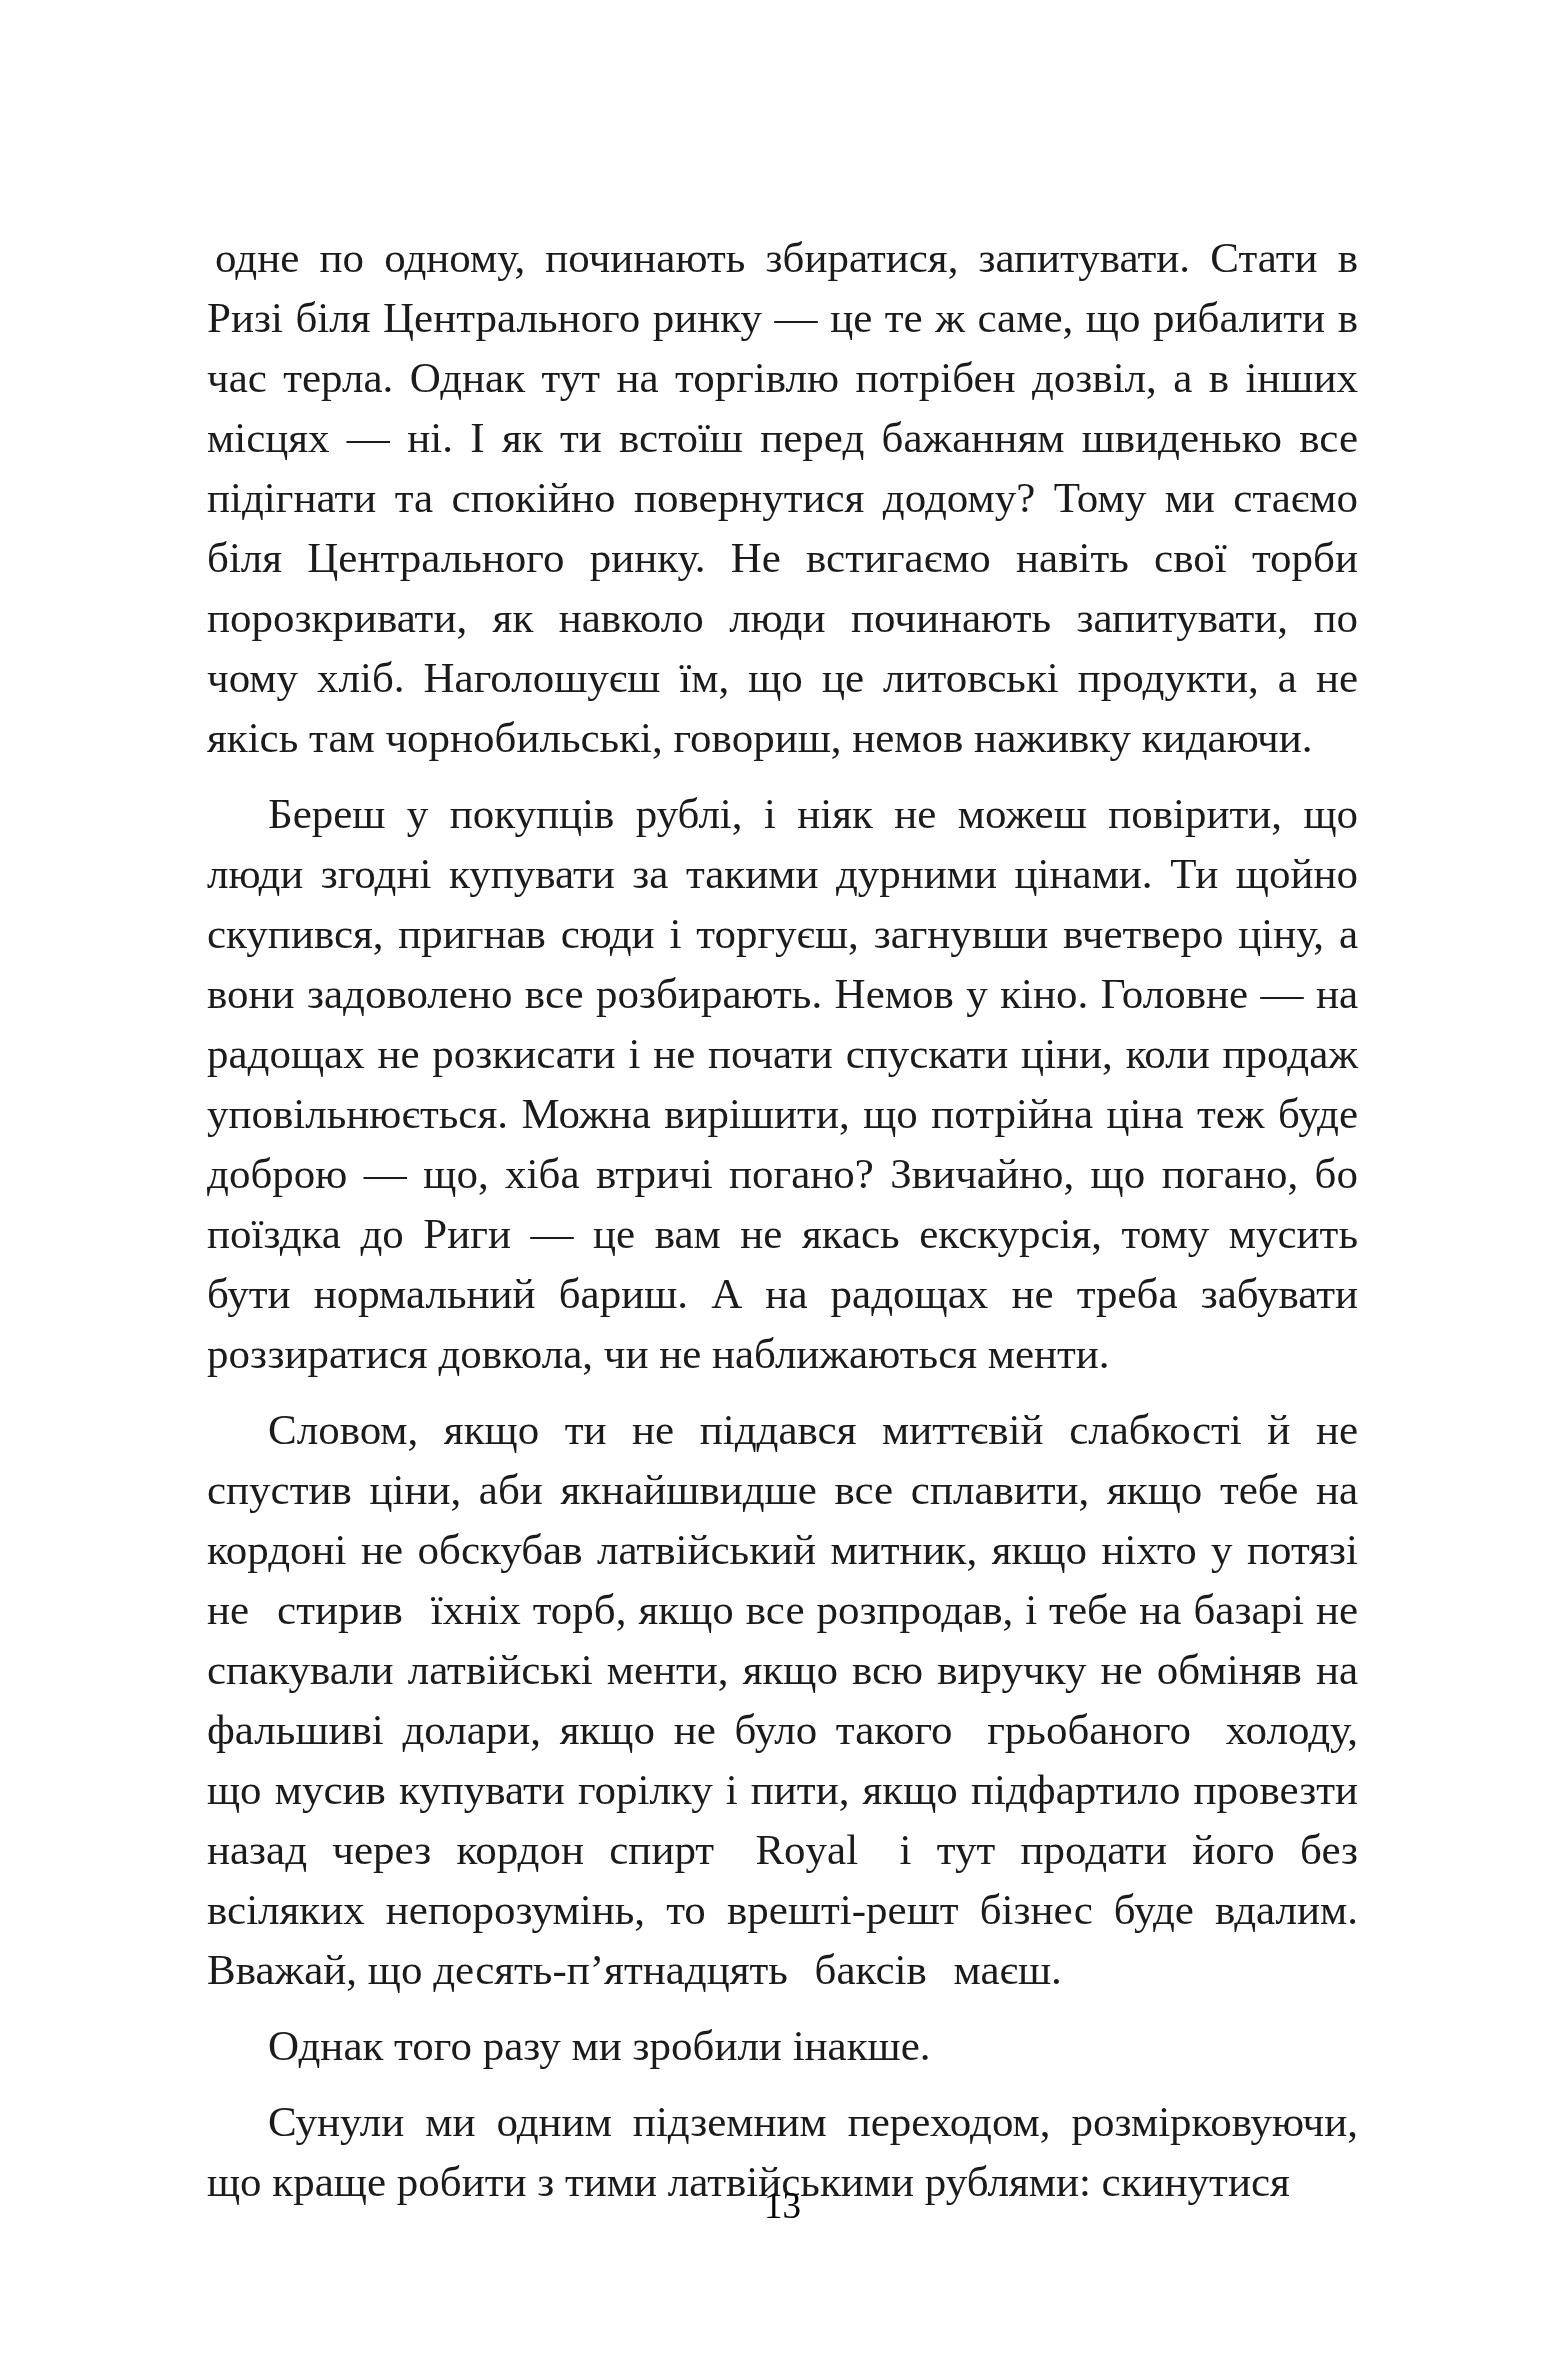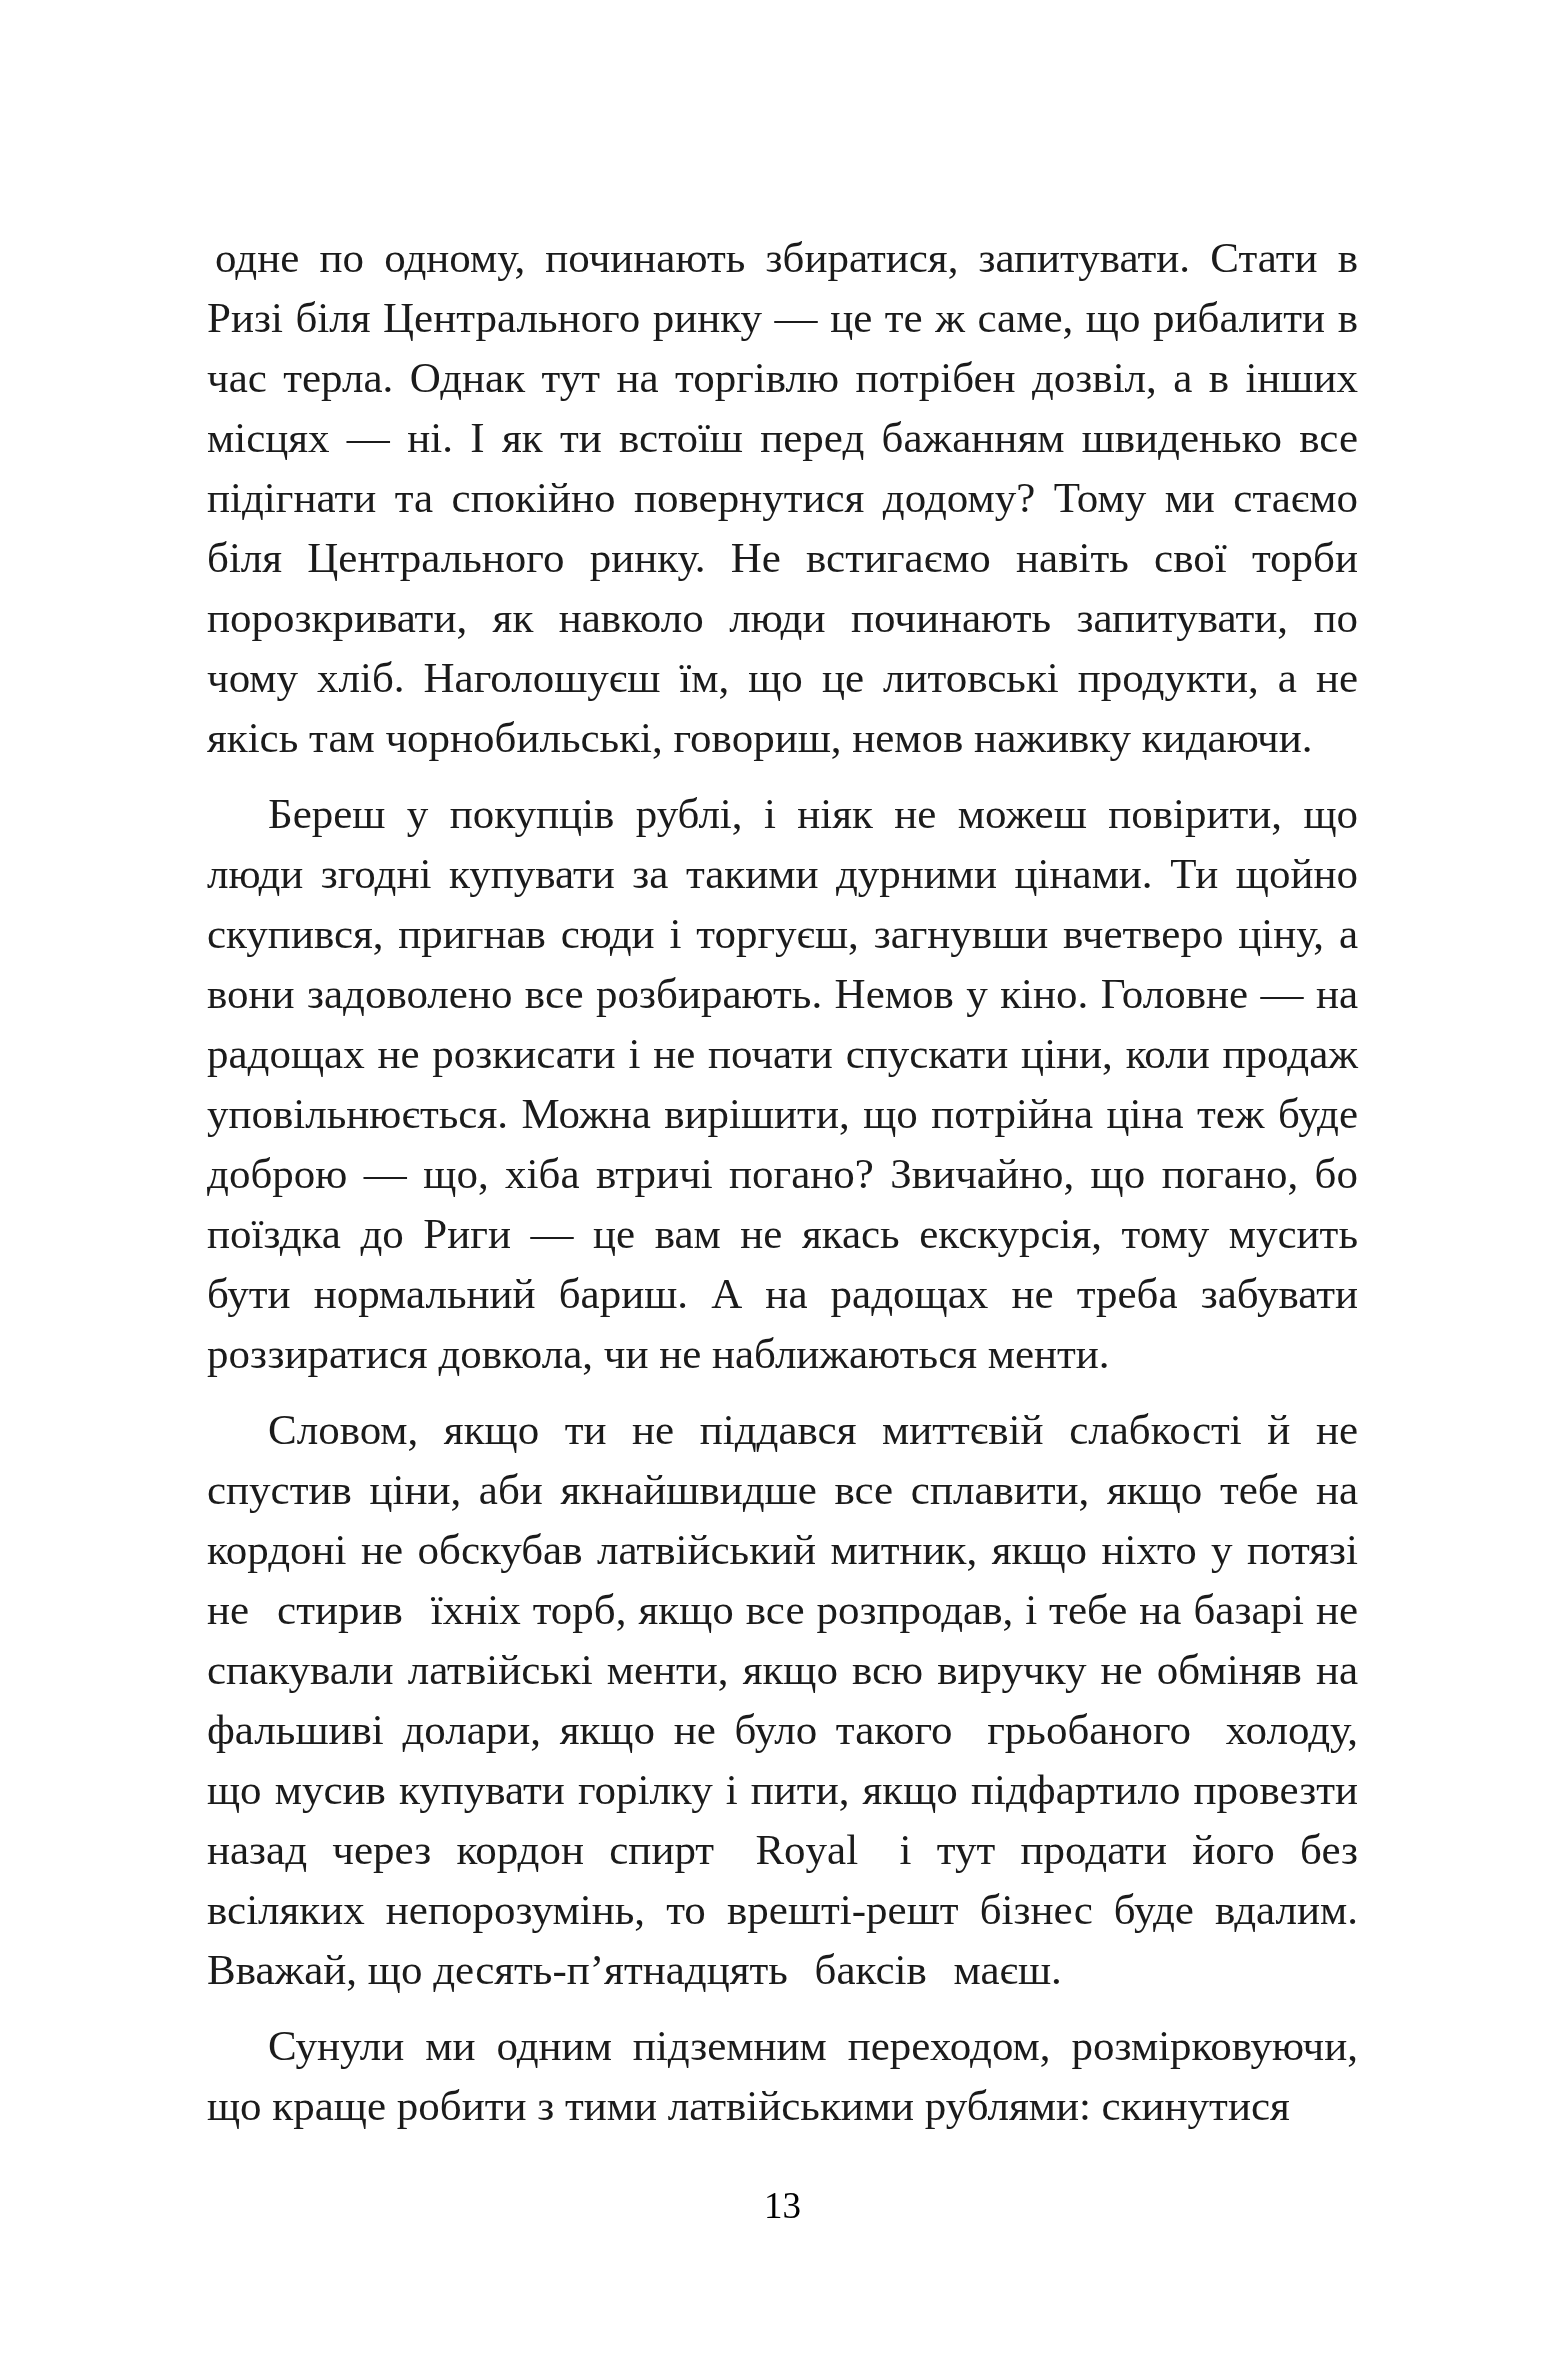--- a/index.html
+++ b/index.html
@@ -40,17 +40,18 @@
   }
 </style>
 </head>
 <body>
 
 <div class="page">
   <div class="text-block">
       <p class="para"><span class="">одне по одному, починають збиратися, запитувати. Стати в Ризі біля Центрального ринку — це те ж саме, що рибалити в час терла. Однак тут на торгівлю потрібен дозвіл, а в інших місцях — ні. І як ти встоїш перед бажанням швиденько все підігнати та спокійно повернутися додому? Тому ми стаємо біля Центрального ринку. Не встигаємо навіть свої торби порозкривати, як навколо люди починають запитувати, по чому хліб. Наголошуєш їм, що це литовські продукти, а не якісь там чорнобильські, говориш, немов наживку кидаючи.</span></p>
       <p class="para indent"><span class="">Береш у покупців рублі, і ніяк не можеш повірити, що люди згодні купувати за такими дурними цінами. Ти щойно скупився, пригнав сюди і торгуєш, загнувши вчетверо ціну, а вони задоволено все розбирають. Немов у кіно. Головне — на радощах не розкисати і не почати спускати ціни, коли продаж уповільнюється. Можна вирішити, що потрійна ціна теж буде доброю — що, хіба втричі погано? Звичайно, що погано, бо поїздка до Риги — це вам не якась екскурсія, тому мусить бути нормальний бариш. А на радощах не треба забувати роззиратися довкола, чи не наближаються менти.</span></p>
       <p class="para indent"><span class="">Словом, якщо ти не піддався миттєвій слабкості й не спустив ціни, аби якнайшвидше все сплавити, якщо тебе на кордоні не обскубав латвійський митник, якщо ніхто у потязі не </span><span class="italic">стирив</span><span class=""> їхніх торб, якщо все розпродав, і тебе на базарі не спакували латвійські менти, якщо всю виручку не обміняв на фальшиві долари, якщо не було такого </span><span class="italic">грьобаного</span><span class=""> холоду, що мусив купувати горілку і пити, якщо підфартило провезти назад через кордон спирт </span><span class="italic">Royal</span><span class=""> і тут продати його без всіляких непорозумінь, то врешті-решт бізнес буде вдалим. Вважай, що десять-п’ятнадцять </span><span class="italic">баксів</span><span class=""> маєш.</span></p>
+      <p class="para indent"><span class="">Однак того разу ми зробили інакше.</span></p>
       <p class="para indent"><span class="">Сунули ми одним підземним переходом, розмірковуючи, що краще робити з тими латвійськими рублями: скинутися</span></p>
     </div>
   <div class="page-number">13</div>
 </div>
 
 
 </body></html>

